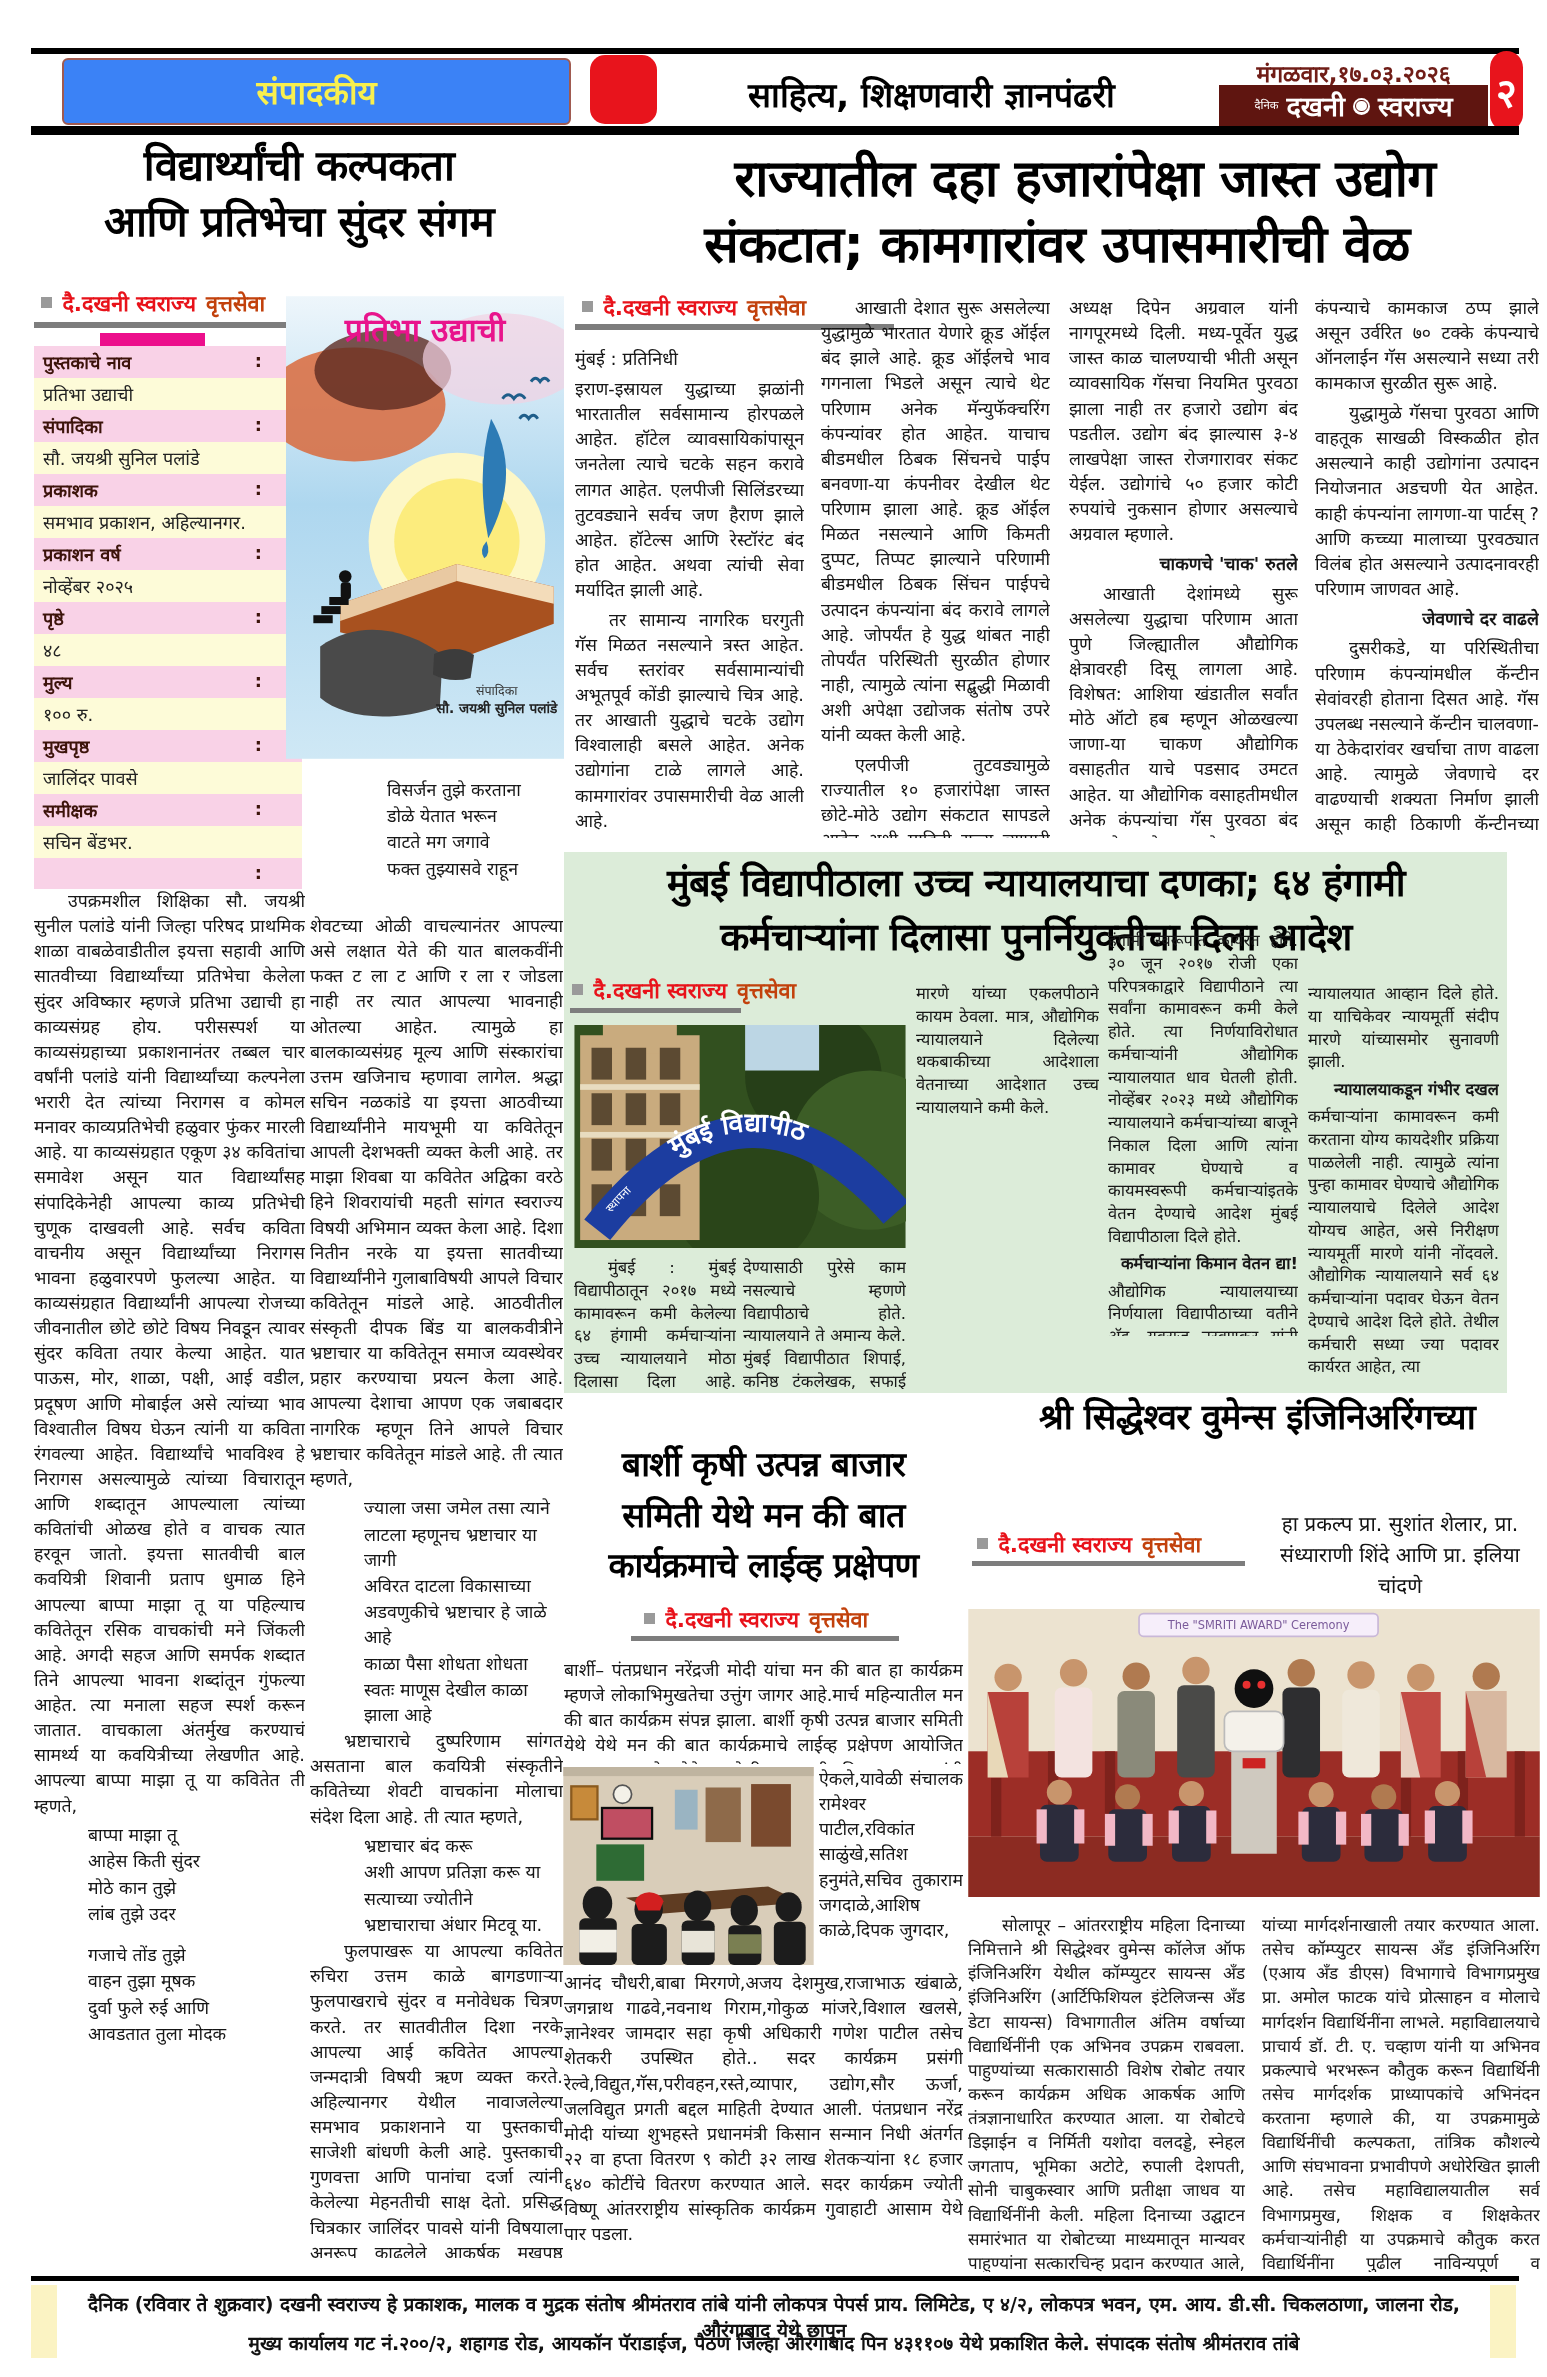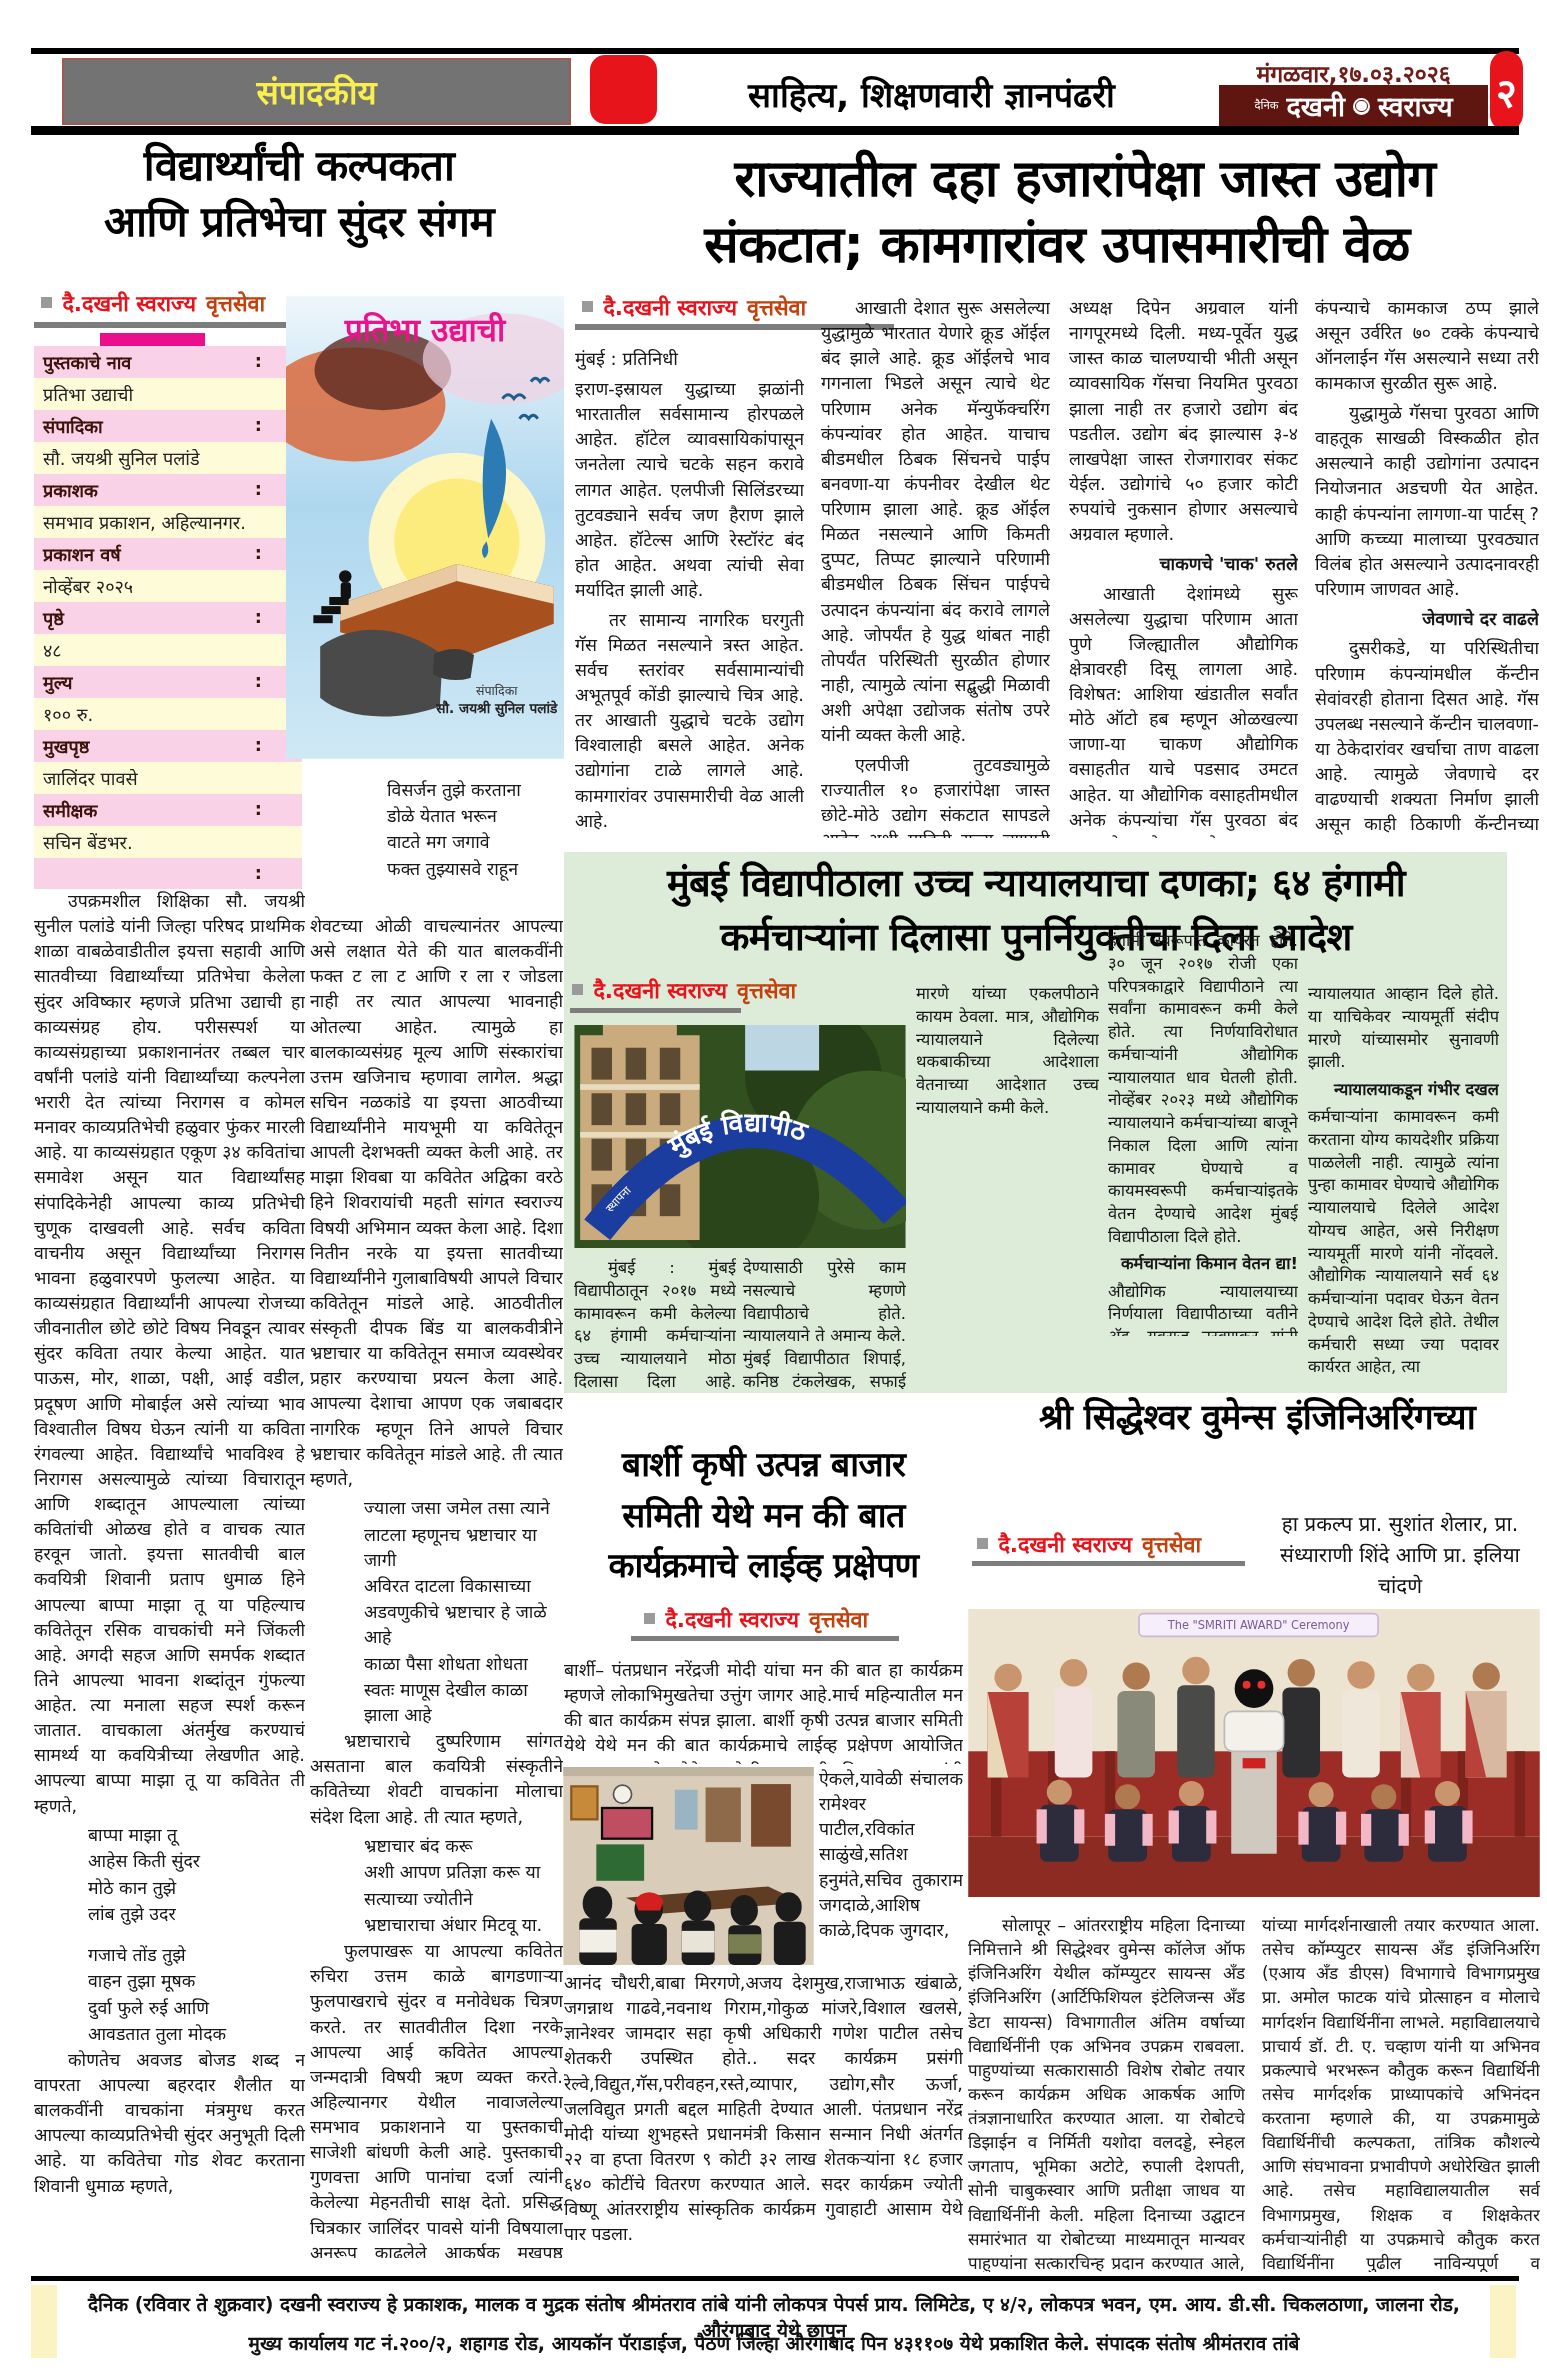--- a/index.html
+++ b/index.html
@@ -12,21 +12,21 @@
   .body-col{font-size:17.7px;line-height:1.42;text-align:justify;color:#161616;overflow:hidden;}
   .body-col .para{margin:0 0 4.6px 0;text-indent:34px;}
   .body-col .para.noindent{text-indent:0;}
   .poem-line{margin:0 0 1.1px 54px;text-align:left;text-indent:0;}
   .subhead{font-weight:bold;text-align:right;margin:4.6px 0;text-indent:0;}
   .dateline{font-size:18px;}
   .byline{display:flex;align-items:center;gap:10px;font-size:21.6px;font-weight:bold;white-space:nowrap;}
   .byline .bullet{width:11.4px;height:11.4px;background:#9a9a9a;flex:0 0 auto;}
   .byline .agency{color:#e8121a;}
   .byline .suffix{color:#c2410c;}
-  .ed-box{background:#737373;border:2.3px solid #a05a50;border-radius:0;display:flex;align-items:center;justify-content:center;}
+  .ed-box{background:#3b82f6;border:2.3px solid #a05a50;border-radius:6px;display:flex;align-items:center;justify-content:center;}
   .ed-box span{color:#f8ef4e;font-size:33px;font-weight:bold;}
   .ribbon{background:#e8141c;border-radius:15px;}
   .center-title{display:flex;align-items:center;justify-content:center;font-size:34px;font-weight:bold;color:#000;}
   .date-txt{color:#701d17;font-size:23px;font-weight:bold;text-align:center;}
   .logo-box{background:#5f1510;color:#fff;display:flex;align-items:center;justify-content:center;gap:8px;}
   .logo-small{font-size:11.4px;line-height:1;}
   .logo-big{font-size:27px;font-weight:bold;line-height:1;}
   .globe{width:17px;height:17px;border-radius:50%;background:#fff;position:relative;flex:0 0 auto;}
   .globe::after{content:"";position:absolute;inset:2.3px;border-radius:50%;border:1.7px solid #5f1510;}
   .page-num{display:flex;align-items:center;justify-content:center;color:#fff;font-size:40px;font-weight:bold;}
@@ -157,21 +157,20 @@
         <div class="poem-line">मोठे कान तुझे</div>
         <div class="poem-line">लांब तुझे उदर</div>
       </div>
     <div style="height:15px"></div>
     <div>
         <div class="poem-line">गजाचे तोंड तुझे</div>
         <div class="poem-line">वाहन तुझा मूषक</div>
         <div class="poem-line">दुर्वा फुले रुई आणि</div>
         <div class="poem-line">आवडतात तुला मोदक</div>
       </div>
-    <p class="para">कोणतेच अवजड बोजड शब्द न वापरता आपल्या बहरदार शैलीत या बालकवींनी वाचकांना मंत्रमुग्ध करत आपल्या काव्यप्रतिभेची सुंदर अनुभूती दिली आहे. या कवितेचा गोड शेवट करताना शिवानी धुमाळ म्हणते,</p>
   </div>
 
   <div class="abs body-col" style="left:310px;top:914px;width:253px;height:1344px">
     <p class="para noindent">शेवटच्या ओळी वाचल्यानंतर आपल्या असे लक्षात येते की यात बालकवींनी फक्त ट ला ट आणि र ला र जोडला नाही तर त्यात आपल्या भावनाही ओतल्या आहेत. त्यामुळे हा बालकाव्यसंग्रह मूल्य आणि संस्कारांचा उत्तम खजिनाच म्हणावा लागेल. श्रद्धा सचिन नळकांडे या इयत्ता आठवीच्या विद्यार्थ्यांनीने मायभूमी या कवितेतून आपली देशभक्ती व्यक्त केली आहे. तर माझा शिवबा या कवितेत अद्विका वरठे हिने शिवरायांची महती सांगत स्वराज्य विषयी अभिमान व्यक्त केला आहे. दिशा नितीन नरके या इयत्ता सातवीच्या विद्यार्थ्यांनीने गुलाबाविषयी आपले विचार कवितेतून मांडले आहे. आठवीतील संस्कृती दीपक बिंड या बालकवीत्रीने भ्रष्टाचार या कवितेतून समाज व्यवस्थेवर प्रहार करण्याचा प्रयत्न केला आहे. आपल्या देशाचा आपण एक जबाबदार नागरिक म्हणून तिने आपले विचार भ्रष्टाचार कवितेतून मांडले आहे. ती त्यात म्हणते,</p>
     <div>
         <div class="poem-line">ज्याला जसा जमेल तसा त्याने</div>
         <div class="poem-line">लाटला म्हणूनच भ्रष्टाचार या जागी</div>
         <div class="poem-line">अविरत दाटला विकासाच्या</div>
         <div class="poem-line">अडवणुकीचे भ्रष्टाचार हे जाळे आहे</div>
         <div class="poem-line">काळा पैसा शोधता शोधता</div>

